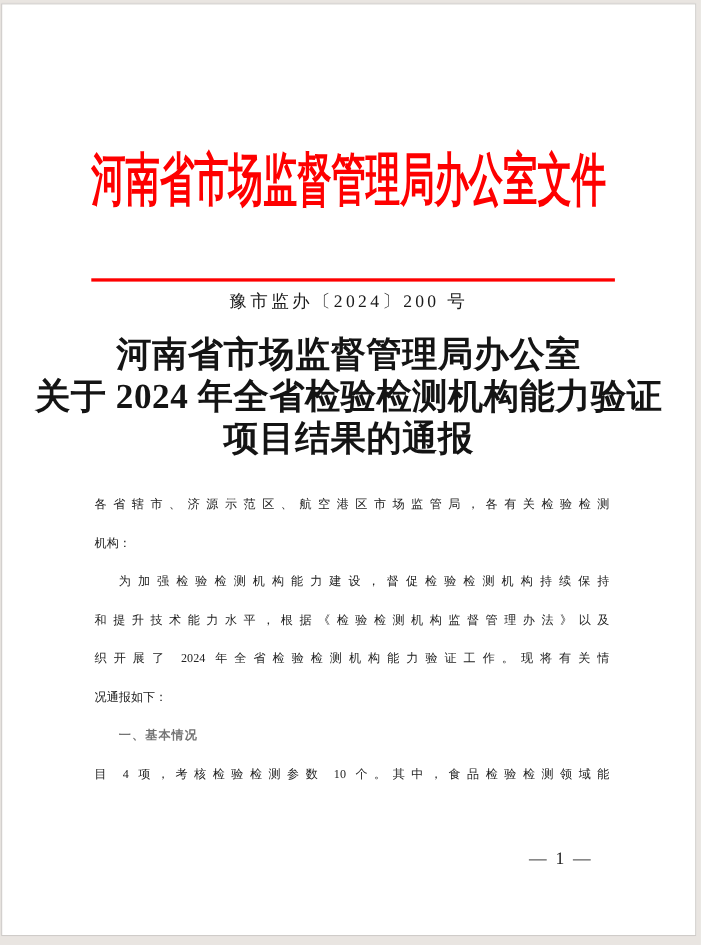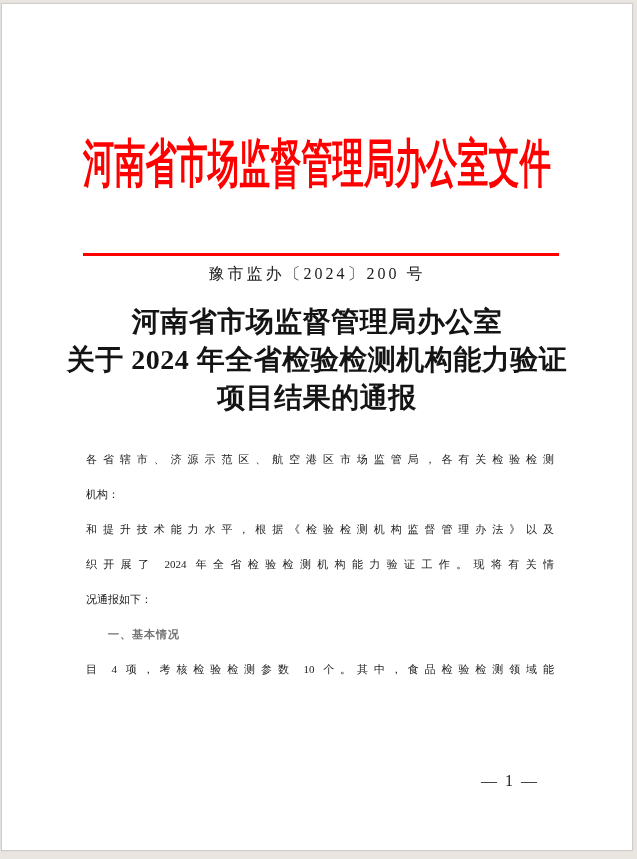--- a/index.html
+++ b/index.html
@@ -50,21 +50,21 @@
   .red-rule {
     position: absolute;
     top: 249px; left: 81px;
     width: 476px; height: 3px;
   }
   .doc-title {
     position: absolute;
     top: 299px; left: 0;
     width: 100%;
     text-align: center;
-    font-size: 28px;
+    font-size: 32px;
     font-weight: 600;
     line-height: 38px;
     letter-spacing: 0.5px;
     color: #141414;
   }
   .body-text {
     position: absolute;
     top: 438px; left: 84px;
     width: 468px;
     font-size: 11px;
@@ -104,20 +104,21 @@
 
     <div class="doc-title">
       <div class="title-line">河南省市场监督管理局办公室</div>
       <div class="title-line">关于 2024 年全省检验检测机构能力验证</div>
       <div class="title-line">项目结果的通报</div>
     </div>
 
     <div class="body-text">
       <span class="line fill">各省辖市、济源示范区、航空港区市场监管局，各有关检验检测</span>
       <span class="line">机构：</span>
+      <span class="line fill indent">为加强检验检测机构能力建设，督促检验检测机构持续保持</span>
       <span class="line fill">和提升技术能力水平，根据《检验检测机构监督管理办法》以及</span>
       <span class="line fill">织开展了 2024 年全省检验检测机构能力验证工作。现将有关情</span>
       <span class="line">况通报如下：</span>
       <span class="line indent section-head">一、基本情况</span>
       <span class="line fill">目 4 项，考核检验检测参数 10 个。其中，食品检验检测领域能</span>
     </div>
 
     <div class="page-number">— 1 —</div>
 
   </div>

